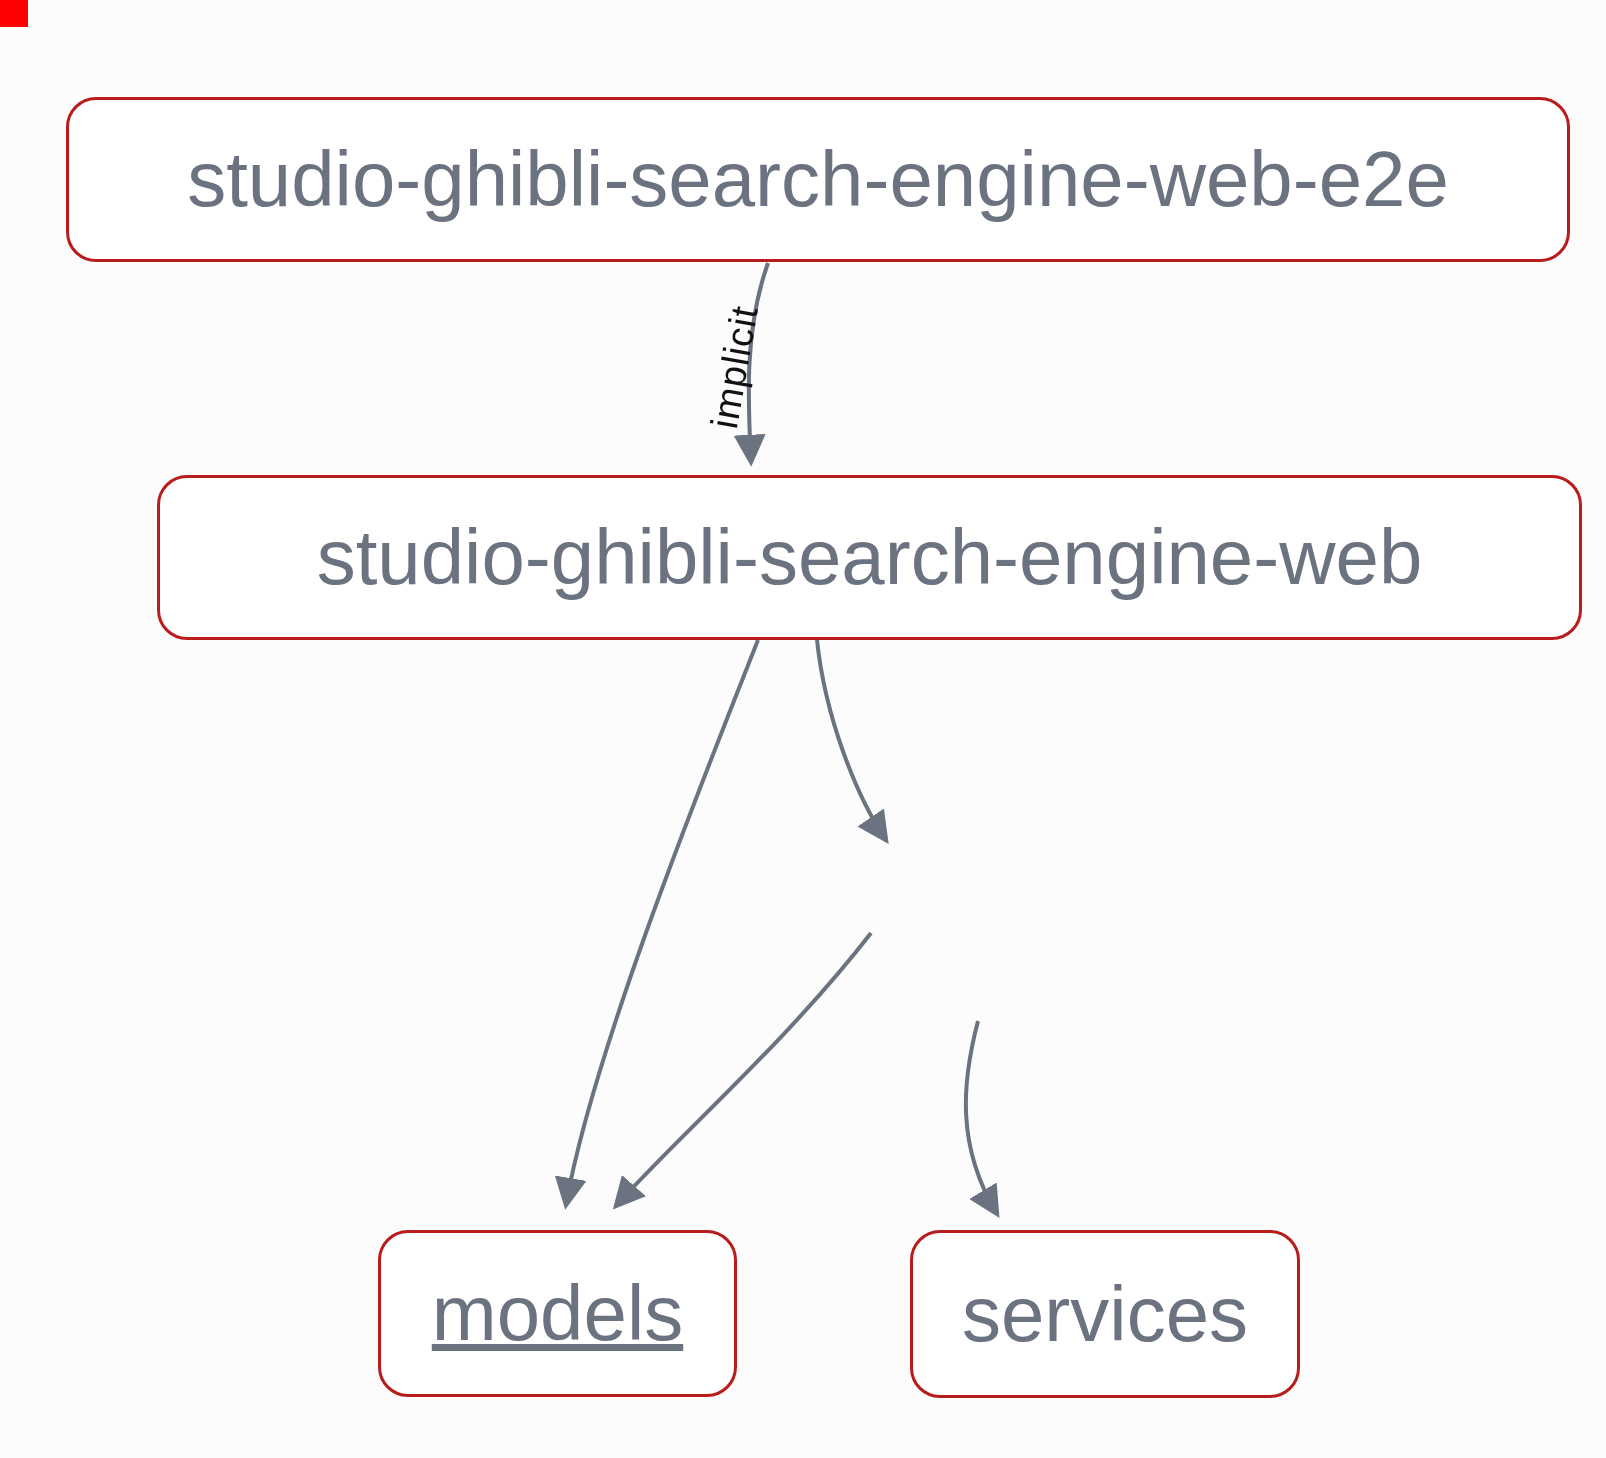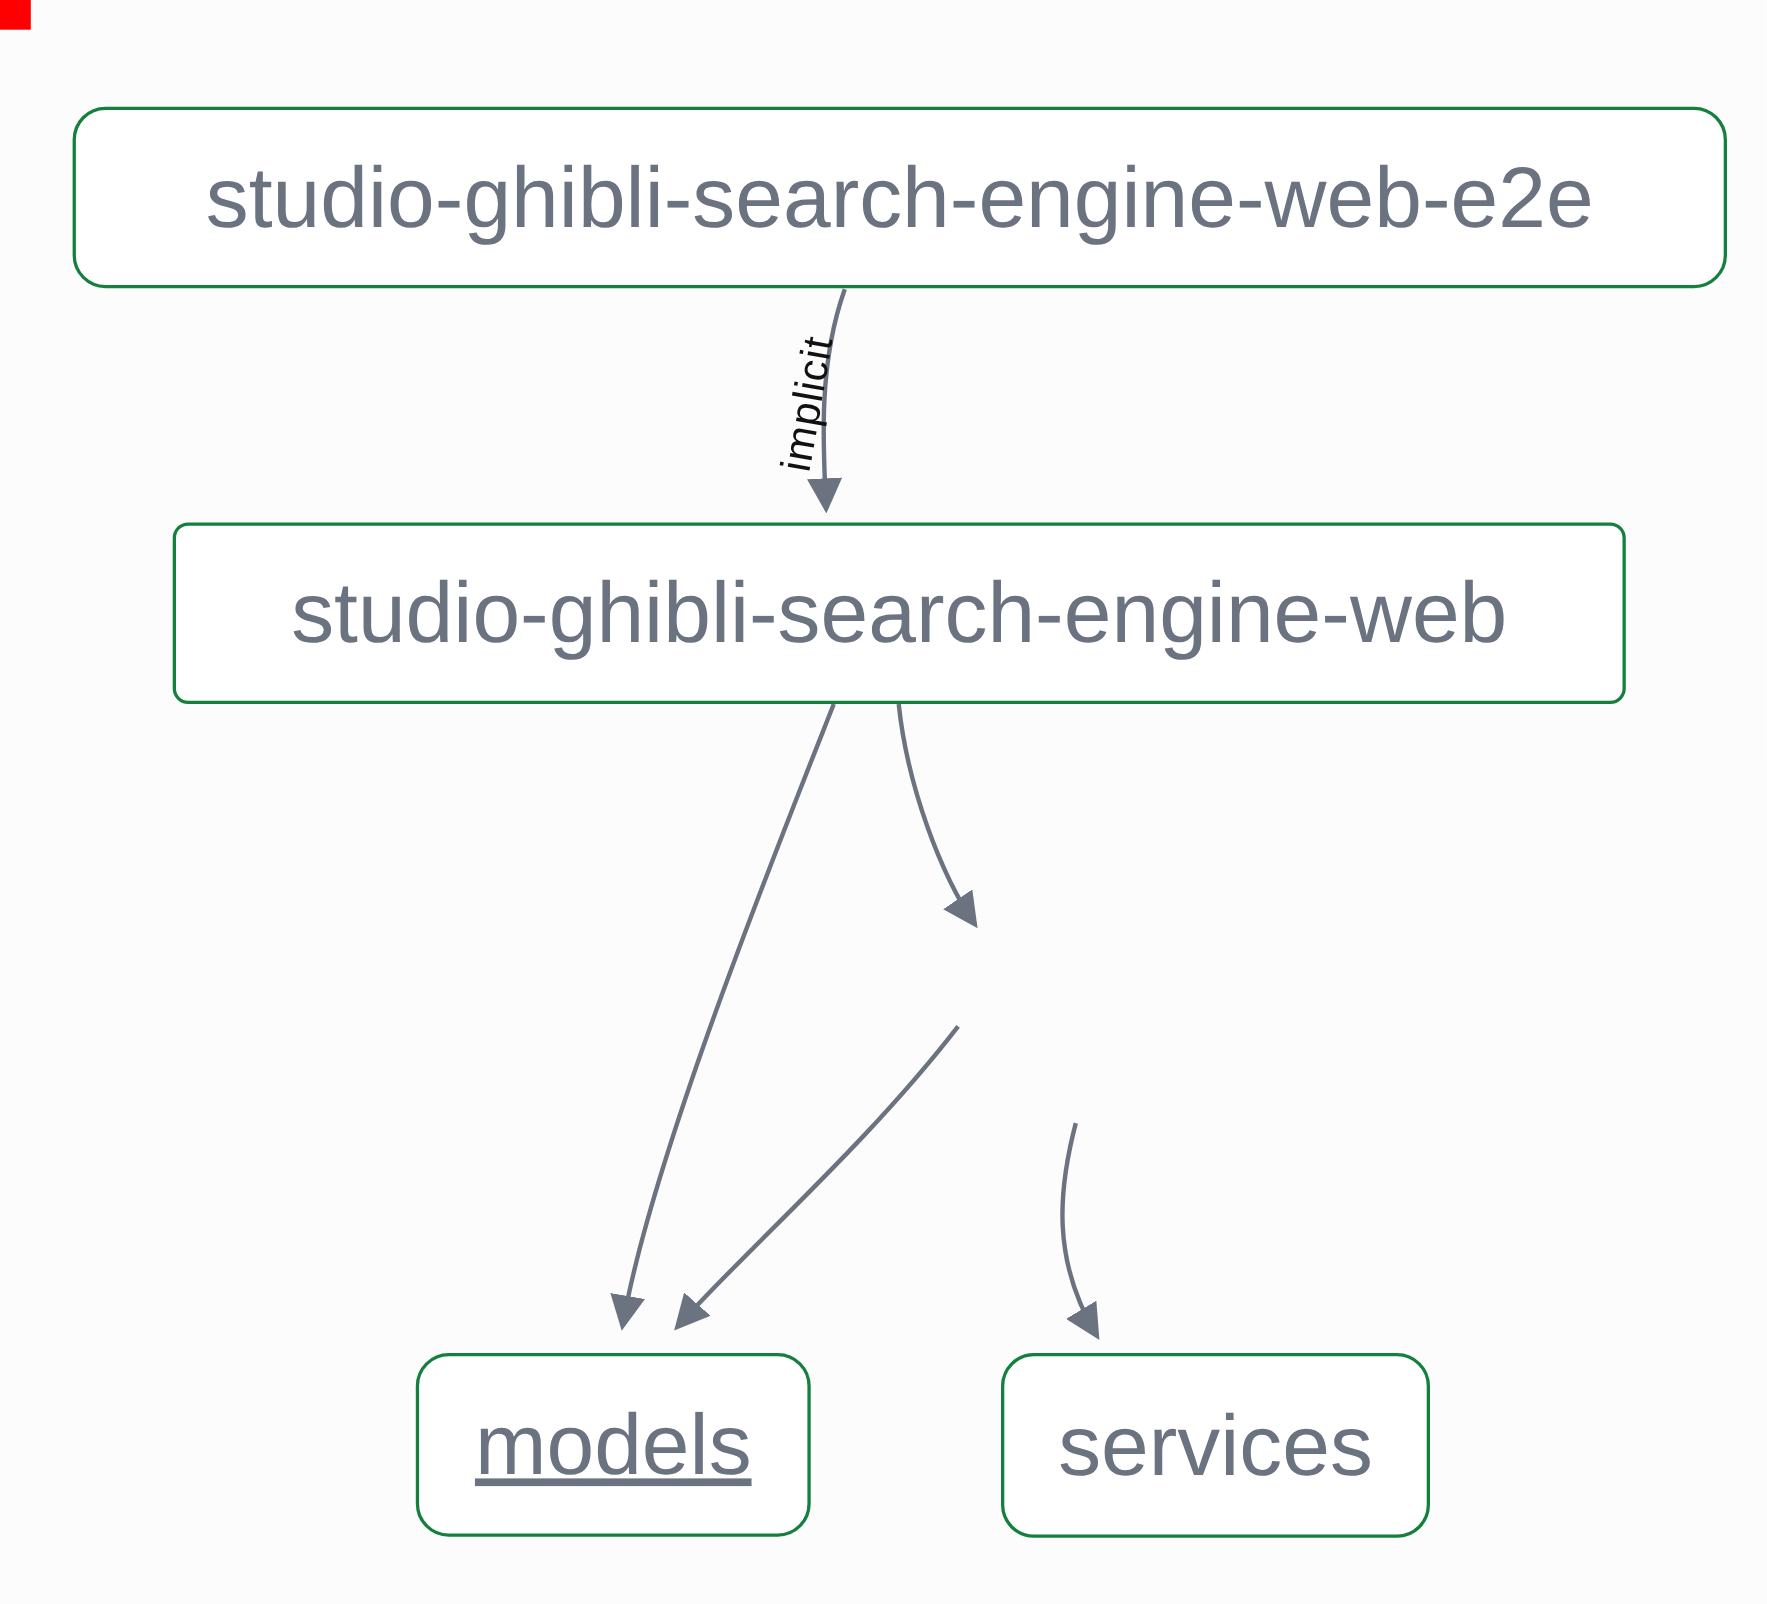--- a/index.html
+++ b/index.html
@@ -20,32 +20,32 @@
     position: absolute;
     left: 0;
     top: 0;
     width: 1606px;
     height: 1458px;
   }
   .node {
     position: absolute;
     box-sizing: border-box;
     background: #ffffff;
-    border: 3px solid #15803d;
+    border: 3px solid #b91c1c;
     border-radius: 30px;
     color: #6b7280;
     font-size: 78px;
     display: flex;
     align-items: center;
     justify-content: center;
     white-space: nowrap;
     cursor: pointer;
   }
   .node-e2e      { left: 66px;  top: 97px;   width: 1504px; height: 165px; }
-  .node-web      { left: 157px; top: 475px;  width: 1321px; height: 165px; border-radius: 14px; }
+  .node-web      { left: 157px; top: 475px;  width: 1425px; height: 165px; }
   .node-store    { left: 870px; top: 853px;  width: 272px;  height: 168px; }
   .node-models   { left: 378px; top: 1230px; width: 359px;  height: 167px; text-decoration: underline; }
   .node-services { left: 910px; top: 1230px; width: 390px;  height: 168px; }
   .edge-label {
     position: absolute;
     left: 735px;
     top: 367px;
     transform: translate(-50%, -50%) rotate(-80deg);
     transform-origin: center center;
     color: #111111;

